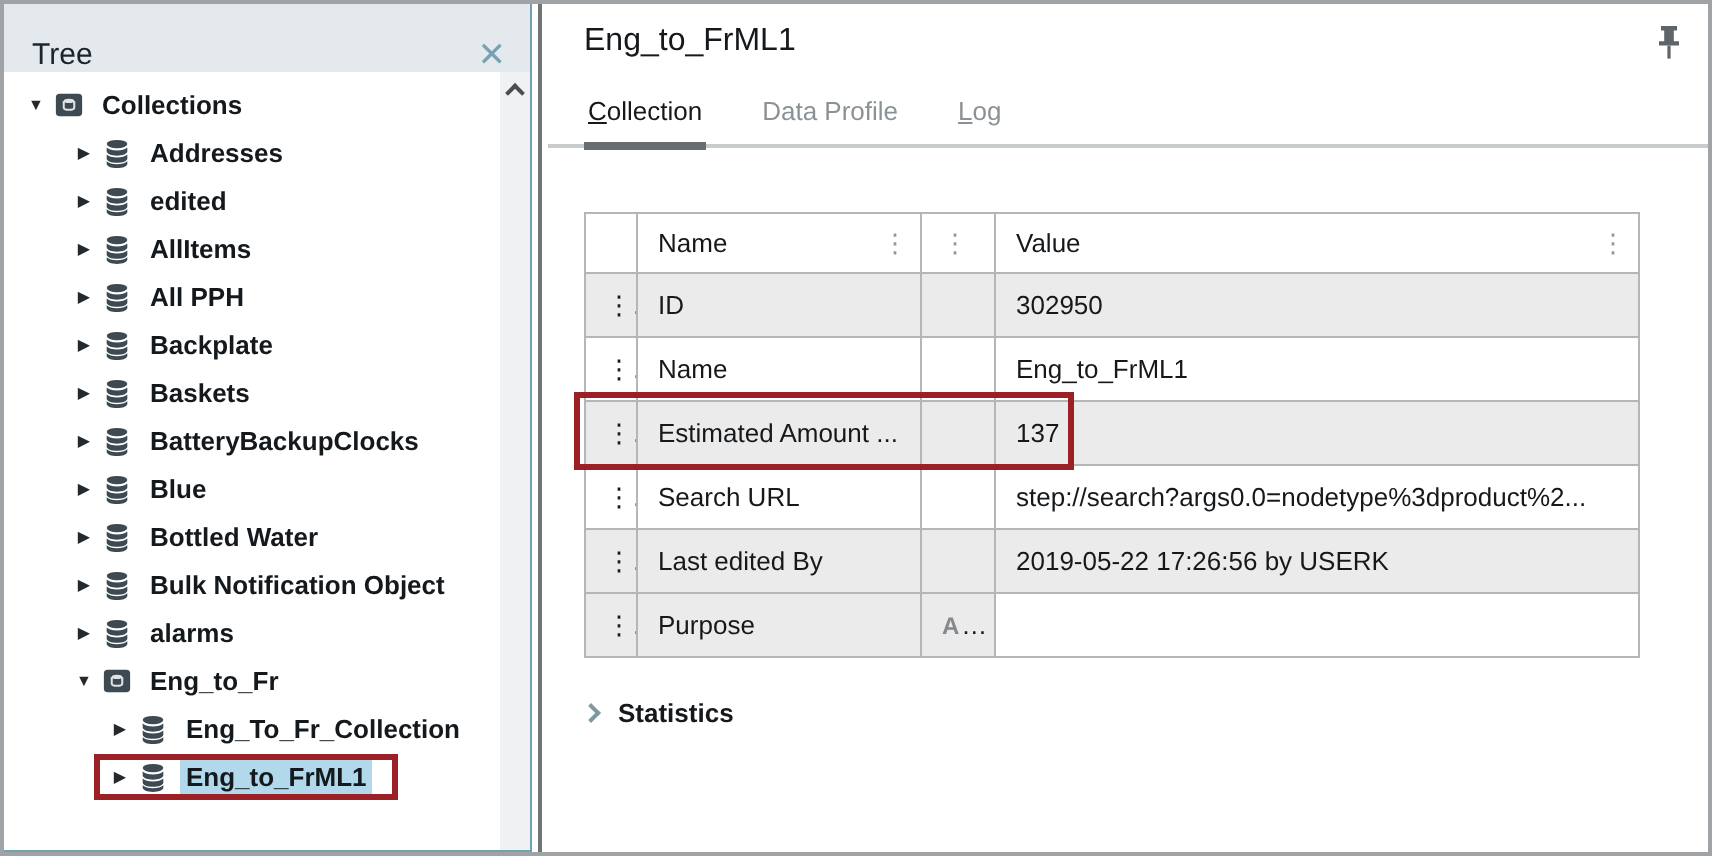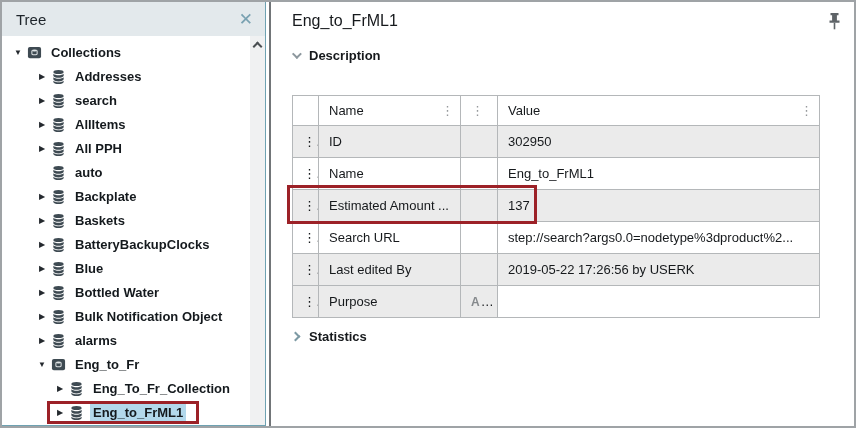--- a/index.html
+++ b/index.html
@@ -12,21 +12,21 @@
     display: flex; overflow: hidden;
   }
 
   
   .tree-panel {
     width: 264px; flex: 0 0 264px; display: flex; flex-direction: column;
     border-right: 1px solid #6ea2b2; border-bottom: 1px solid #6ea2b2;
     background: #fff; overflow: hidden;
   }
   .tree-header {
-    height: 34px; background: #e3e9ec; display: flex; align-items: center;
+    height: 34px; background: #e3e9ec; display: flex; align-items: flex-end;
     justify-content: space-between; padding: 0 12px 0 14px; flex: 0 0 34px;
   }
   .tree-title { font-size: 15px; color: #1d242a; }
   .tree-close { font-size: 17px; color: #79a1b1; cursor: pointer; line-height: 1; }
 
   .tree-body { position: relative; flex: 1; overflow: hidden; background: #fff; }
   .tree-scrollbar {
     position: absolute; top: 0; right: 0; bottom: 0; width: 15px;
     background: #f0f1f2;
   }
@@ -65,21 +65,21 @@
   }
   .tab { font-size: 13px; padding: 6px 2px 8px; cursor: pointer; color: #8b9296; }
   .tab.active { color: #16191c; border-bottom: 4px solid #686d71; margin-bottom: -3px; }
   .mnemonic { text-decoration: underline; }
 
   .section-header {
     display: flex; align-items: center; gap: 10px; margin-left: 18px;
     font-size: 13px; font-weight: bold; color: #16191c; cursor: pointer;
   }
   .section-header.desc { margin-top: 18px; margin-bottom: 12px; }
-  .section-header.stats { margin-top: 11px; text-align: center; }
+  .section-header.stats { margin-top: 20px; text-align: center; }
   .chev { width: 7px; height: 7px; display: inline-block; }
   .chev-down { border-right: 2px solid #8d989e; border-bottom: 2px solid #8d989e; transform: rotate(45deg) translateY(-2px); }
   .chev-right { border-right: 2px solid #7d9aa4; border-top: 2px solid #7d9aa4; transform: rotate(45deg); }
 
   .table-wrap { position: relative; margin-left: 18px; width: 527px; }
   table.props { border-collapse: collapse; width: 527px; table-layout: fixed; margin-top: 32px; }
   table.props td, table.props th {
     border: 1px solid #b4b7b9; font-size: 13px; font-weight: normal;
     color: #16191c; text-align: left; overflow: hidden; white-space: nowrap;
     text-overflow: ellipsis;
@@ -146,21 +146,21 @@
             <span class="row-inner">
               <span class="tw-arrow">▶</span>
               <span class="tw-icon">
                 <svg width="15" height="15" viewBox="0 0 16 16">
                   <ellipse cx="8" cy="3.2" rx="5.5" ry="2.2" fill="#3e4a52"></ellipse>
                   <path fill="#3e4a52" d="M2.5 5c1.1 1 3.1 1.6 5.5 1.6S12.4 6 13.5 5v2.2c0 1.2-2.5 2.2-5.5 2.2S2.5 8.4 2.5 7.2z"></path>
                   <path fill="#3e4a52" d="M2.5 8.8c1.1 1 3.1 1.6 5.5 1.6s4.4-.6 5.5-1.6V11c0 1.2-2.5 2.2-5.5 2.2S2.5 12.2 2.5 11z"></path>
                   <path fill="#3e4a52" d="M2.5 12.4c1.1 1 3.1 1.6 5.5 1.6s4.4-.6 5.5-1.6v1.4c0 1.2-2.5 2.2-5.5 2.2s-5.5-1-5.5-2.2z"></path>
                 </svg>
               </span>
-              <span class="tw-label">search</span>
+              <span class="tw-label">edited</span>
             </span>
           </div>
           <div class="tree-row" style="padding-left: 32px;">
             <span class="row-inner">
               <span class="tw-arrow">▶</span>
               <span class="tw-icon">
                 <svg width="15" height="15" viewBox="0 0 16 16">
                   <ellipse cx="8" cy="3.2" rx="5.5" ry="2.2" fill="#3e4a52"></ellipse>
                   <path fill="#3e4a52" d="M2.5 5c1.1 1 3.1 1.6 5.5 1.6S12.4 6 13.5 5v2.2c0 1.2-2.5 2.2-5.5 2.2S2.5 8.4 2.5 7.2z"></path>
                   <path fill="#3e4a52" d="M2.5 8.8c1.1 1 3.1 1.6 5.5 1.6s4.4-.6 5.5-1.6V11c0 1.2-2.5 2.2-5.5 2.2S2.5 12.2 2.5 11z"></path>
@@ -175,34 +175,20 @@
               <span class="tw-arrow">▶</span>
               <span class="tw-icon">
                 <svg width="15" height="15" viewBox="0 0 16 16">
                   <ellipse cx="8" cy="3.2" rx="5.5" ry="2.2" fill="#3e4a52"></ellipse>
                   <path fill="#3e4a52" d="M2.5 5c1.1 1 3.1 1.6 5.5 1.6S12.4 6 13.5 5v2.2c0 1.2-2.5 2.2-5.5 2.2S2.5 8.4 2.5 7.2z"></path>
                   <path fill="#3e4a52" d="M2.5 8.8c1.1 1 3.1 1.6 5.5 1.6s4.4-.6 5.5-1.6V11c0 1.2-2.5 2.2-5.5 2.2S2.5 12.2 2.5 11z"></path>
                   <path fill="#3e4a52" d="M2.5 12.4c1.1 1 3.1 1.6 5.5 1.6s4.4-.6 5.5-1.6v1.4c0 1.2-2.5 2.2-5.5 2.2s-5.5-1-5.5-2.2z"></path>
                 </svg>
               </span>
               <span class="tw-label">All PPH</span>
-            </span>
-          </div>
-          <div class="tree-row" style="padding-left: 32px;">
-            <span class="row-inner">
-              <span class="tw-arrow"></span>
-              <span class="tw-icon">
-                <svg width="15" height="15" viewBox="0 0 16 16">
-                  <ellipse cx="8" cy="3.2" rx="5.5" ry="2.2" fill="#3e4a52"></ellipse>
-                  <path fill="#3e4a52" d="M2.5 5c1.1 1 3.1 1.6 5.5 1.6S12.4 6 13.5 5v2.2c0 1.2-2.5 2.2-5.5 2.2S2.5 8.4 2.5 7.2z"></path>
-                  <path fill="#3e4a52" d="M2.5 8.8c1.1 1 3.1 1.6 5.5 1.6s4.4-.6 5.5-1.6V11c0 1.2-2.5 2.2-5.5 2.2S2.5 12.2 2.5 11z"></path>
-                  <path fill="#3e4a52" d="M2.5 12.4c1.1 1 3.1 1.6 5.5 1.6s4.4-.6 5.5-1.6v1.4c0 1.2-2.5 2.2-5.5 2.2s-5.5-1-5.5-2.2z"></path>
-                </svg>
-              </span>
-              <span class="tw-label">auto</span>
             </span>
           </div>
           <div class="tree-row" style="padding-left: 32px;">
             <span class="row-inner">
               <span class="tw-arrow">▶</span>
               <span class="tw-icon">
                 <svg width="15" height="15" viewBox="0 0 16 16">
                   <ellipse cx="8" cy="3.2" rx="5.5" ry="2.2" fill="#3e4a52"></ellipse>
                   <path fill="#3e4a52" d="M2.5 5c1.1 1 3.1 1.6 5.5 1.6S12.4 6 13.5 5v2.2c0 1.2-2.5 2.2-5.5 2.2S2.5 8.4 2.5 7.2z"></path>
                   <path fill="#3e4a52" d="M2.5 8.8c1.1 1 3.1 1.6 5.5 1.6s4.4-.6 5.5-1.6V11c0 1.2-2.5 2.2-5.5 2.2S2.5 12.2 2.5 11z"></path>
@@ -349,25 +335,26 @@
   <div class="main-panel">
     <div class="panel-title">Eng_to_FrML1</div>
 
     <span class="pin-icon">
       <svg width="13" height="20" viewBox="0 0 13 20">
         <path fill="#5f6468" d="M2.5 1 h8 v2.2 h-1.6 v5.4 h2.6 v2.2 H1.5 v-2.2 h2.6 V3.2 H2.5 z"></path>
         <rect fill="#5f6468" x="5.7" y="10.8" width="1.6" height="6.5"></rect>
       </svg>
     </span>
 
-
-    <div class="section-header desc">
-      <span class="chev chev-down"></span>
-      <span>Description</span>
+    <div class="tabs">
+      <div class="tab active"><span class="mnemonic">C</span><span>ollection</span></div>
+      <div class="tab"><span>Data Profile</span></div>
+      <div class="tab"><span class="mnemonic">L</span><span>og</span></div>
     </div>
+
 
     <div class="table-wrap">
       <table class="props">
         <colgroup>
             <col class="c-handle">
             <col class="c-name">
             <col class="c-type">
             <col class="c-value">
           </colgroup>
         <thead>

